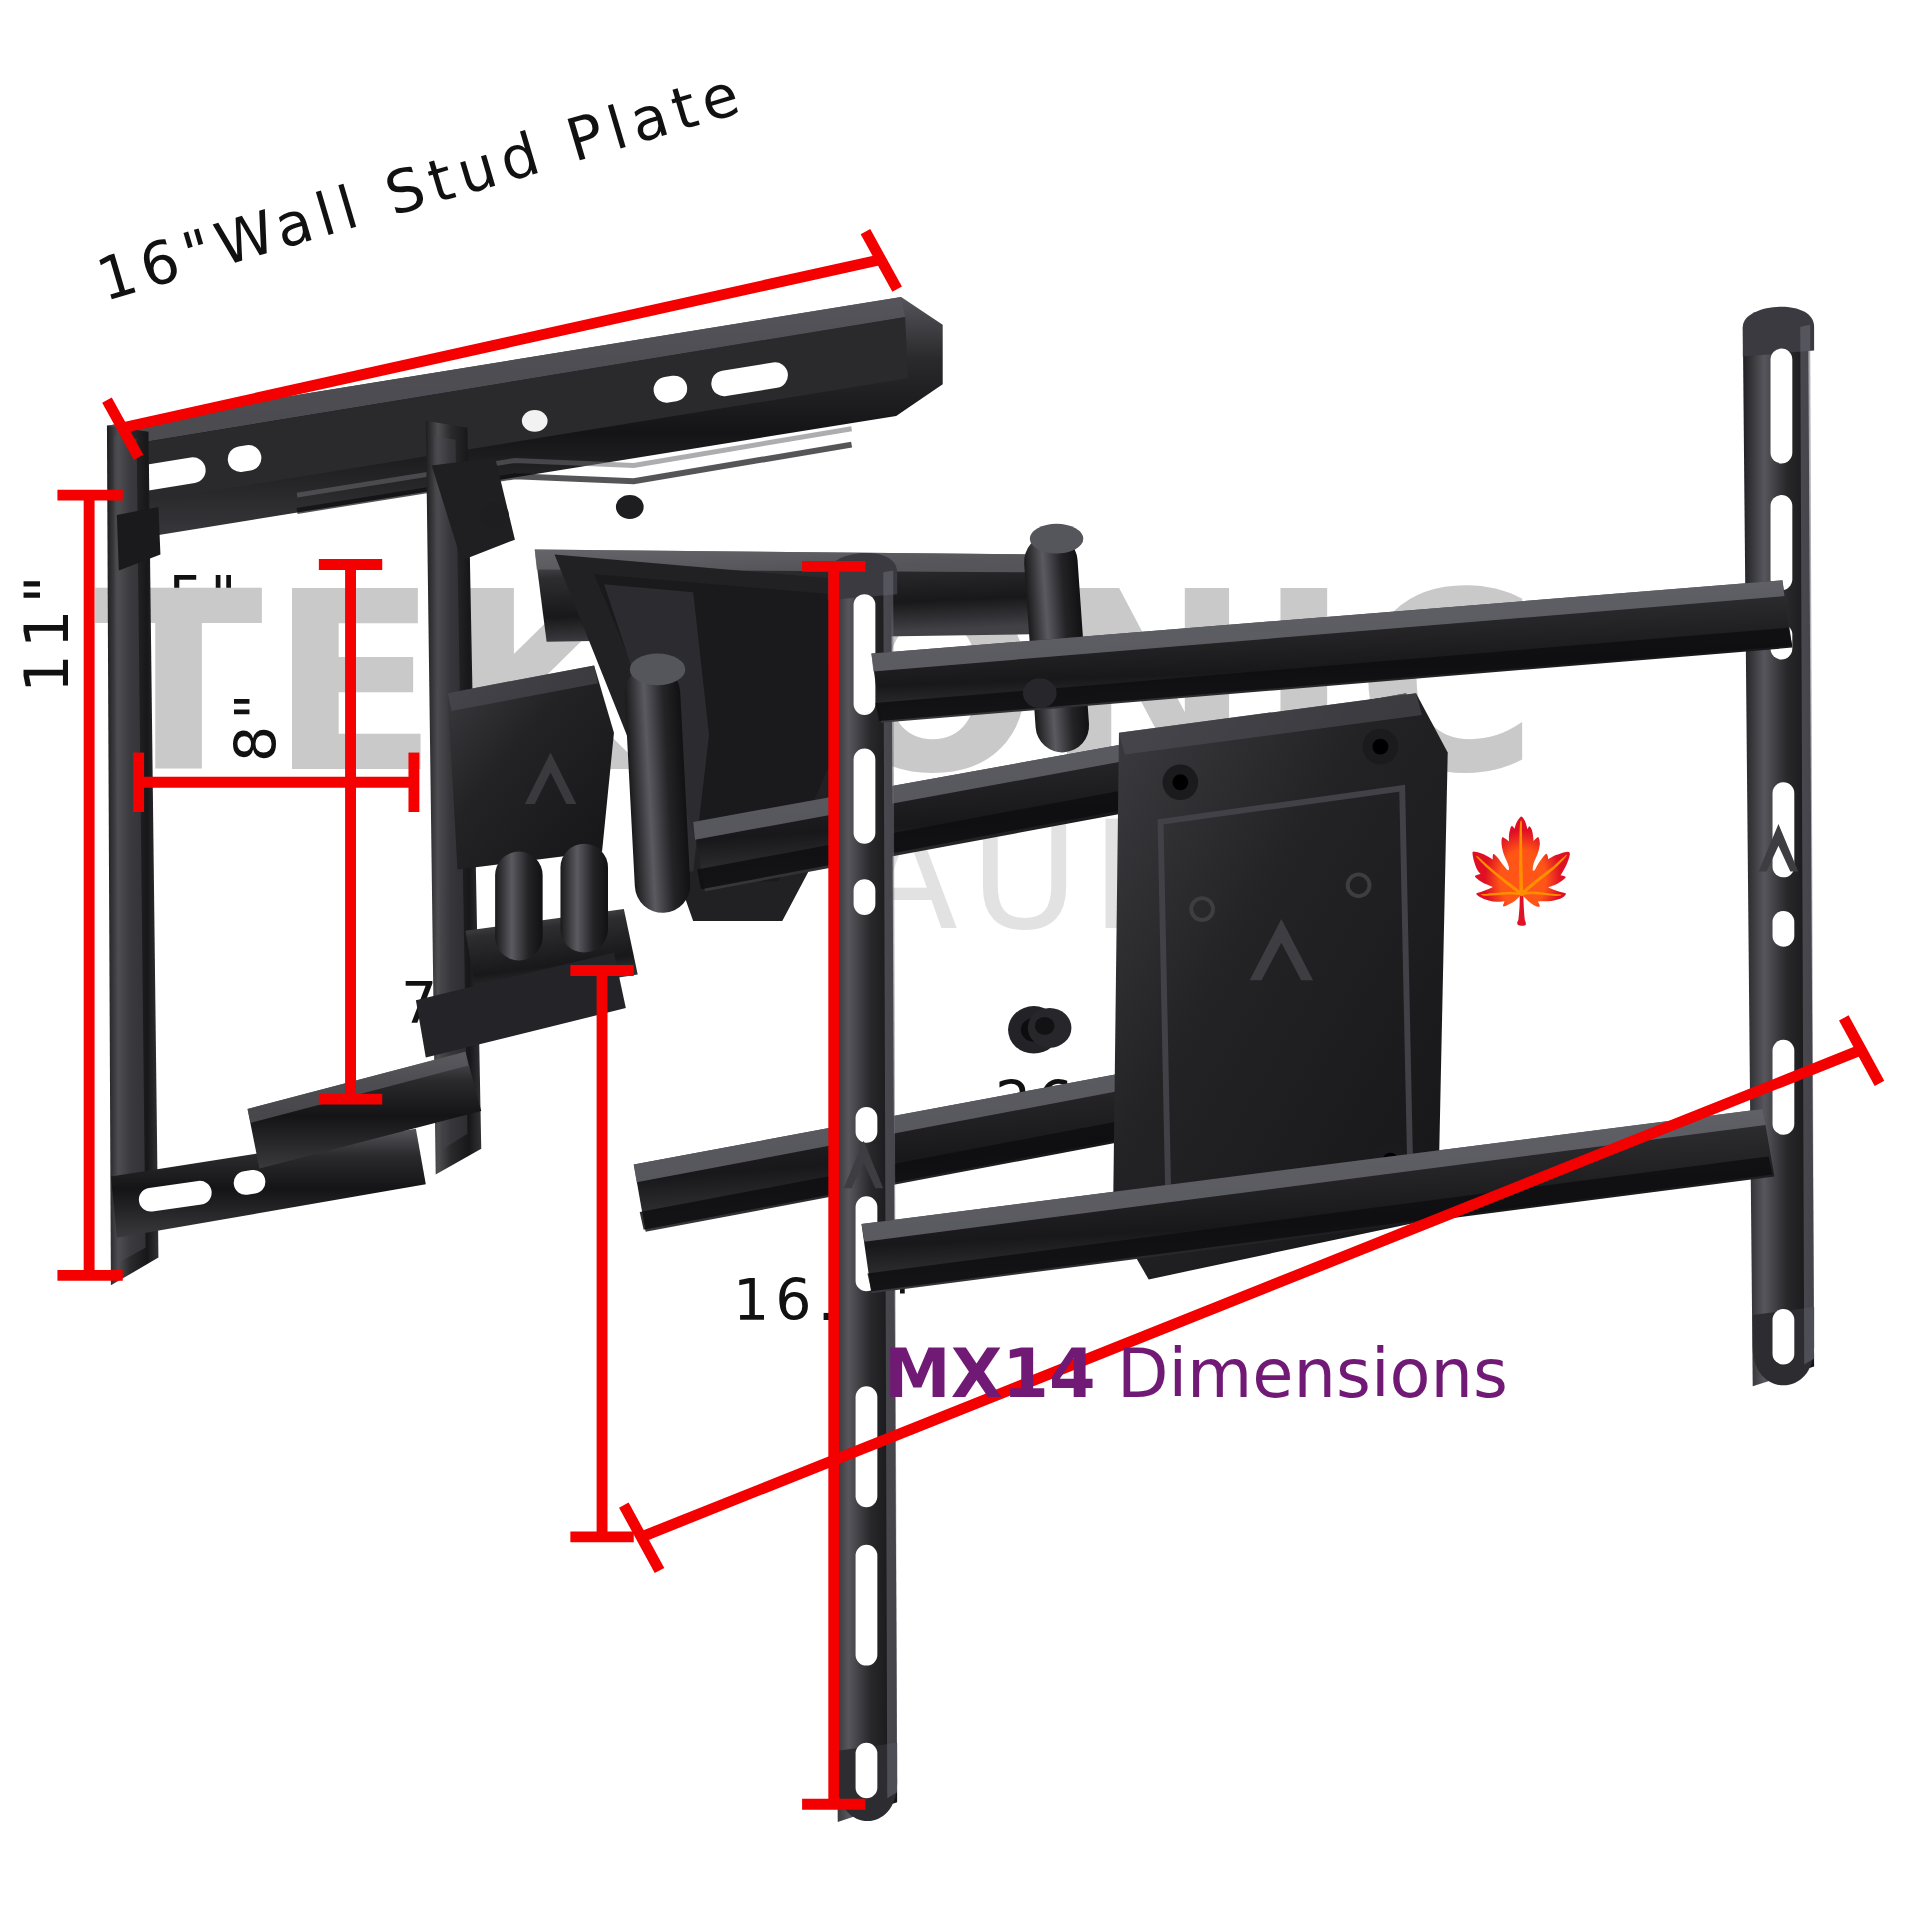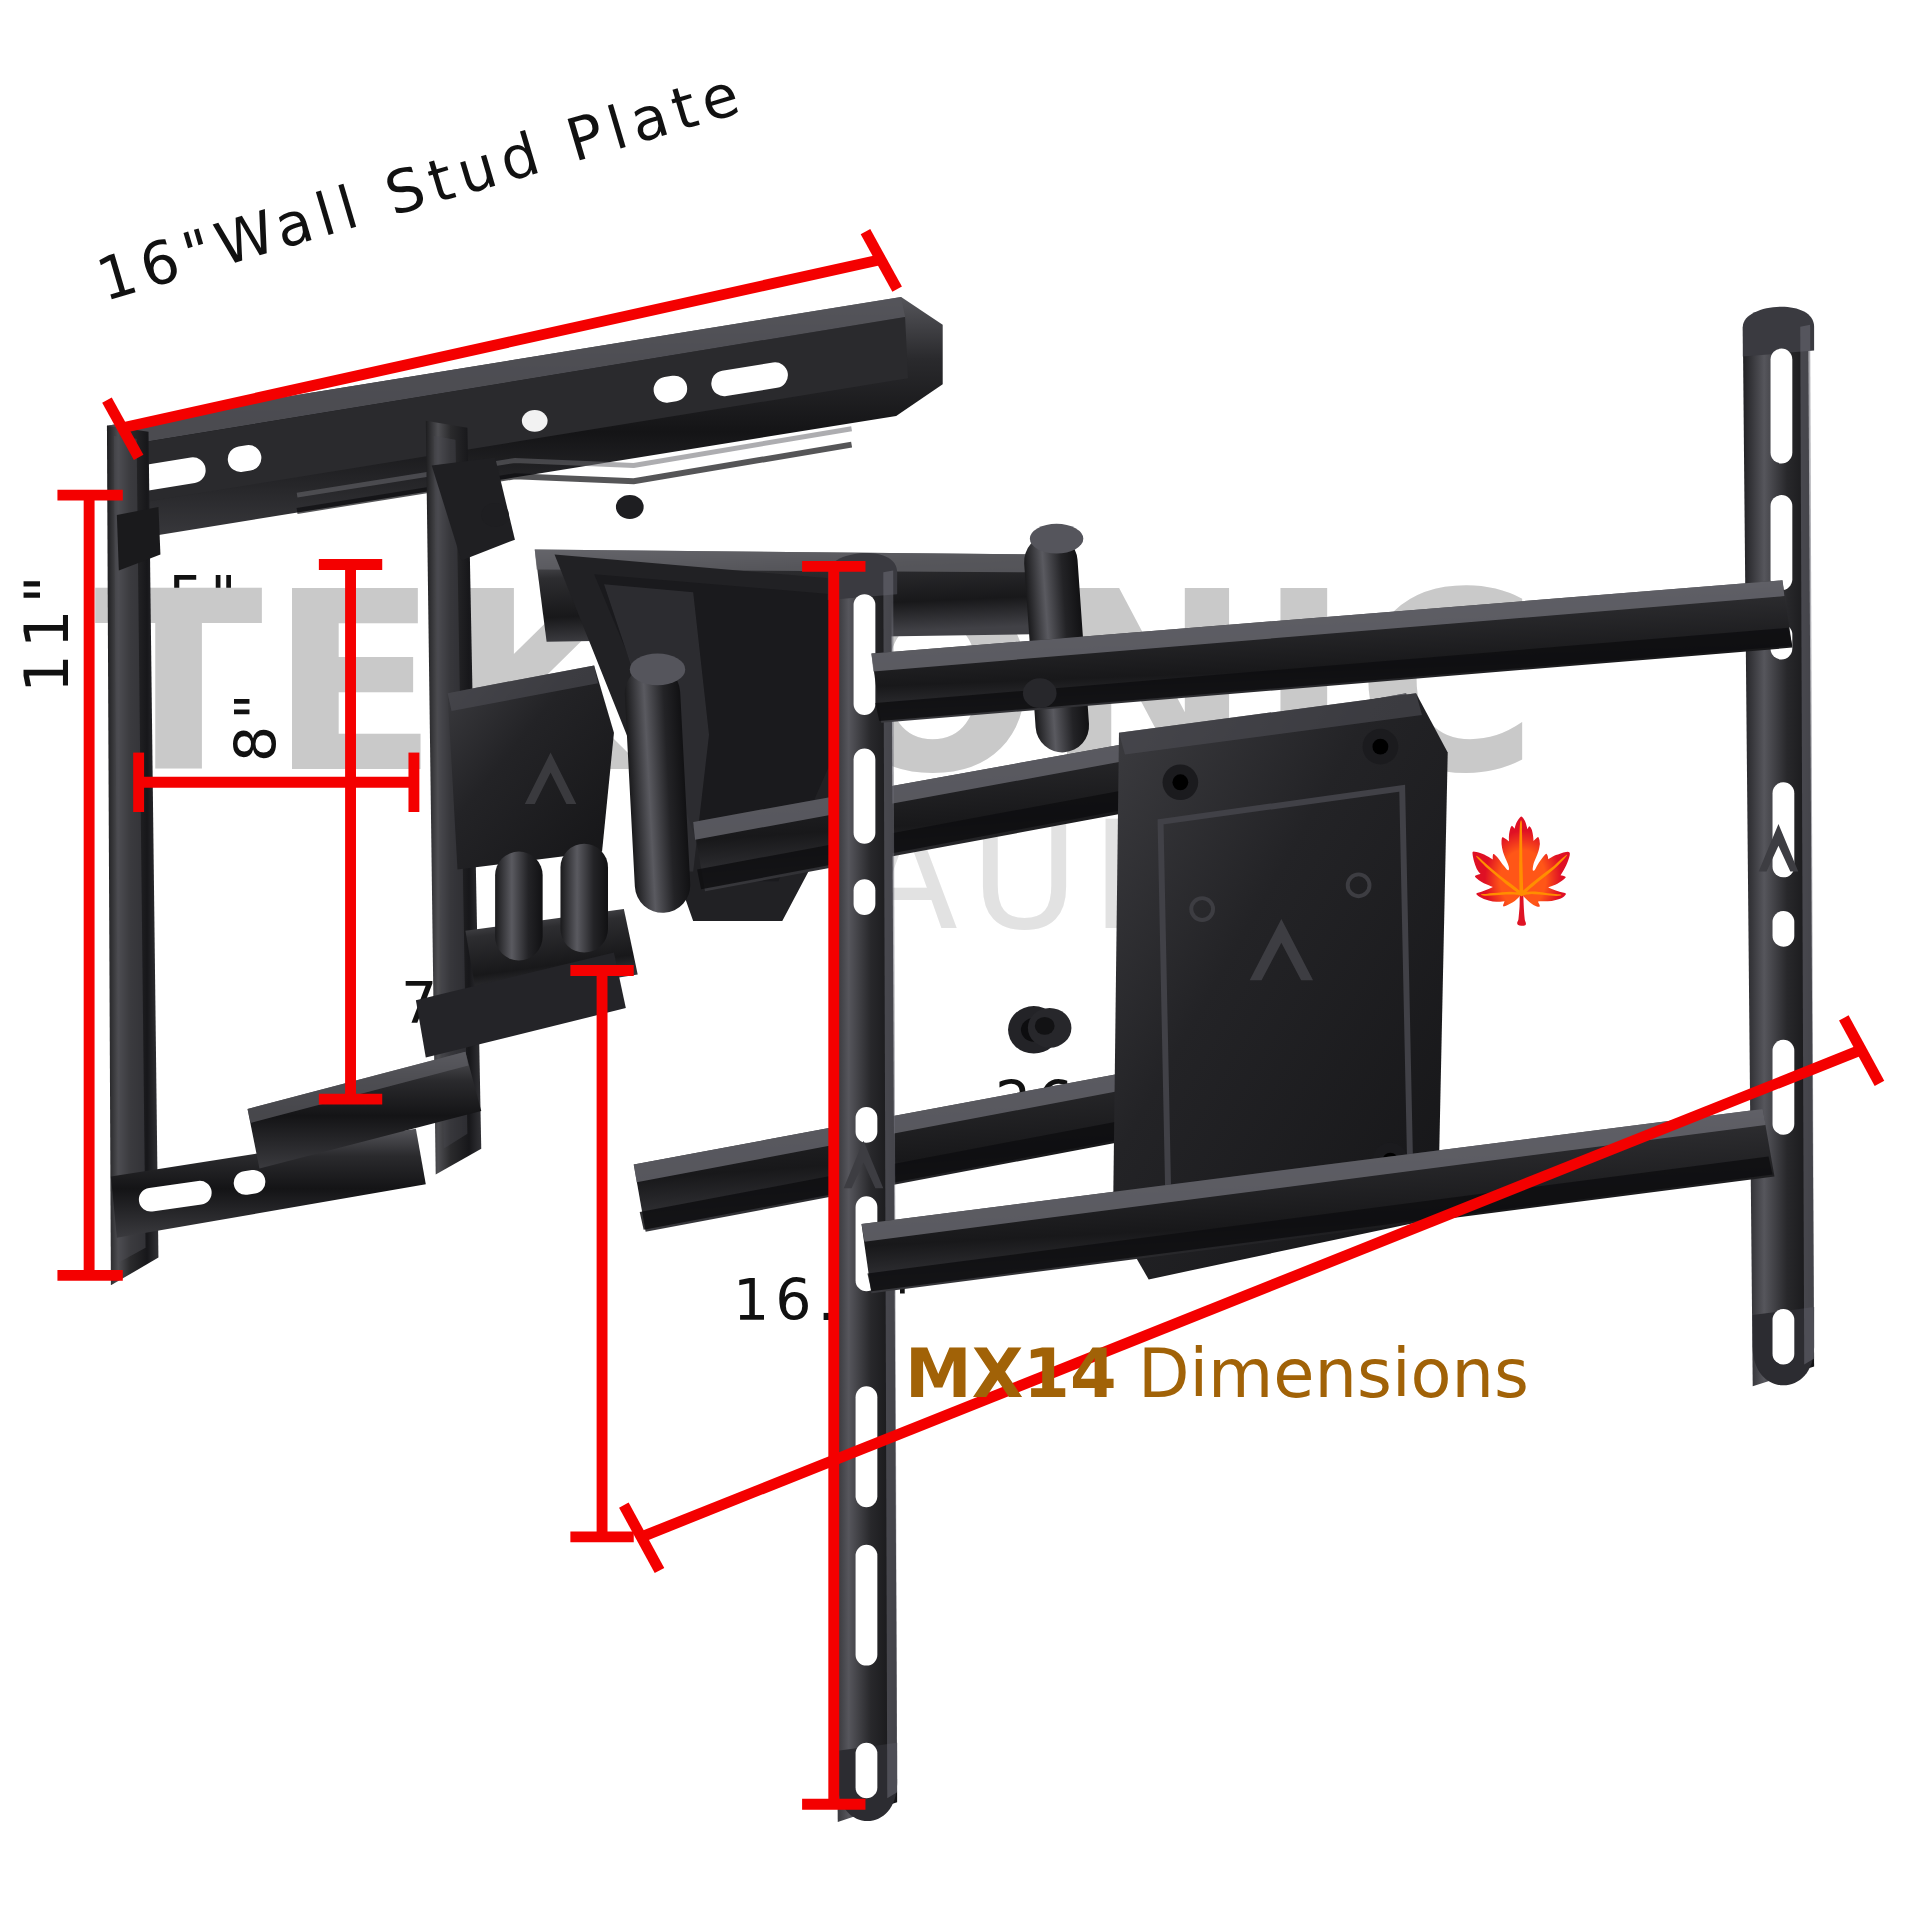--- a/index.html
+++ b/index.html
@@ -107,26 +107,26 @@
   }
   #label-165 {
     left: 733px; top: 1272px;
     font-size: 57px;
     letter-spacing: 6px;
   }
 
   
   #title {
     position: absolute;
-    left: 905px;
+    left: 884px;
     top: 1341px;
     z-index: 6;
     font-family: "DejaVu Sans", sans-serif;
     font-size: 67px;
-    color: #a16207;
+    color: #701a75;
     white-space: nowrap;
     line-height: 1;
   }
   #title .model { font-weight: 700; }
   #title .word  { font-weight: 400; }
 </style>
 </head>
 <body>
 
 <div id="stage">

